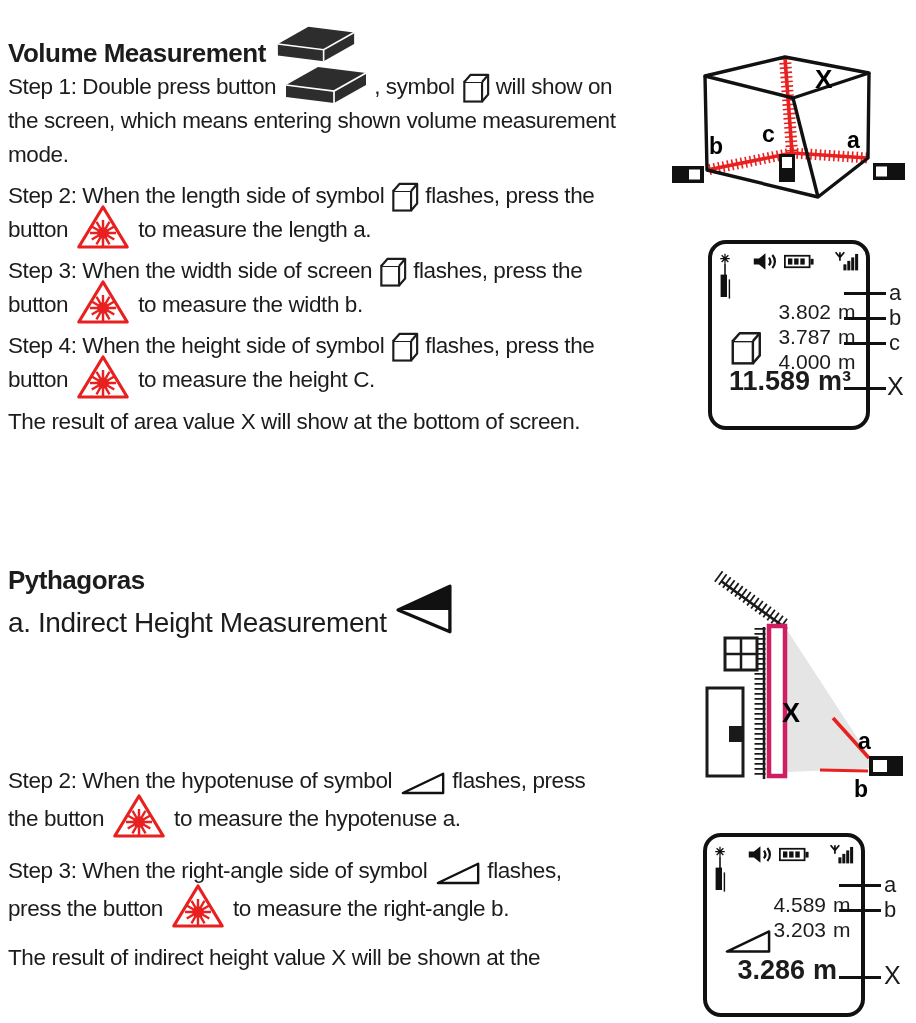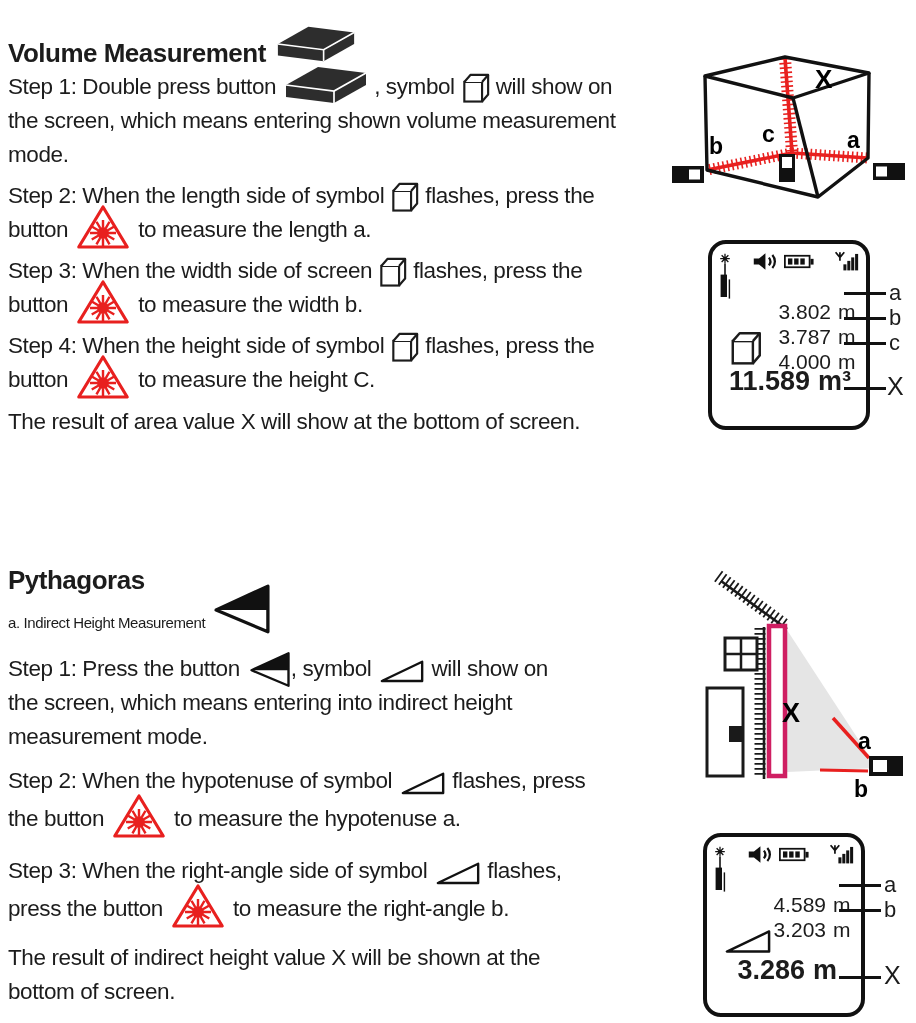--- a/index.html
+++ b/index.html
@@ -3,21 +3,21 @@
 <meta charset="utf-8">
 <style>
   html,body{margin:0;padding:0;background:#fff;}
   .page{position:relative;width:916px;height:1023px;background:#fff;overflow:hidden;
         font-family:"Liberation Sans",sans-serif;color:#1c1c1c;}
   
   .para{position:absolute;font-size:22.5px;line-height:34px;letter-spacing:-0.4px;white-space:nowrap;}
   .para.wide{line-height:38px;}
   .h1{position:absolute;font-weight:bold;font-size:26px;letter-spacing:-0.5px;line-height:30px;
       display:flex;align-items:flex-start;}
-  .h2{position:absolute;font-size:15px;letter-spacing:-0.4px;line-height:32px;display:flex;align-items:flex-start;justify-content:flex-end;}
+  .h2{position:absolute;font-size:28px;letter-spacing:-0.4px;line-height:32px;display:flex;align-items:flex-start;justify-content:flex-end;}
   
   .icn{display:inline-block;vertical-align:middle;}
   .icn-slab{width:84px;height:46px;margin:-12px 6px -6px 8px;}
   .icn-slab-h{width:80px;height:44px;margin:-16px 0 0 10px;}
   .icn-cube{width:28px;height:32px;margin:-6px 6px -6px 7px;}
   .icn-laser{width:54px;height:47px;margin:-14px 8px -4px 8px;}
   .icn-pyth{width:42px;height:37px;margin:-8px 0 -6px 9px;}
   .icn-pyth-h{width:58px;height:52px;margin:-24px 0 0 8px;}
   .icn-rtri{width:44px;height:25px;margin:-3px 7px -3px 9px;}
   
@@ -221,29 +221,20 @@
     <span>Pythagoras</span>
   </div>
 
   <div class="h2" style="left:8px;top:607px;">
     <span>a. Indirect Height Measurement</span>
     <svg class="icn icn-pyth-h">
         <use href="#sym-pyth"></use>
       </svg>
   </div>
 
-  <div class="para" style="left:8px;top:652px;">
-    <span>Step 1: Press the button</span><svg class="icn icn-pyth">
-        <use href="#sym-pyth"></use>
-      </svg><span>, symbol</span><svg class="icn icn-rtri">
-        <use href="#sym-rtri"></use>
-      </svg><span>will show on</span><br>
-    <span>the screen, which means entering into indirect height</span><br>
-    <span>measurement mode.</span>
-  </div>
 
   <div class="para wide" style="left:8px;top:762px;">
     <span>Step 2: When the hypotenuse of symbol</span><svg class="icn icn-rtri">
         <use href="#sym-rtri"></use>
       </svg><span>flashes, press</span><br>
     <span>the button</span><svg class="icn icn-laser">
         <use href="#sym-laser"></use>
       </svg><span>to measure the hypotenuse a.</span>
   </div>
 
@@ -251,21 +242,20 @@
     <span>Step 3: When the right-angle side of symbol</span><svg class="icn icn-rtri">
         <use href="#sym-rtri"></use>
       </svg><span>flashes,</span><br>
     <span>press the button</span><svg class="icn icn-laser">
         <use href="#sym-laser"></use>
       </svg><span>to measure the right-angle b.</span>
   </div>
 
   <div class="para" style="left:8px;top:941px;">
     <span>The result of indirect height value X will be shown at the</span><br>
-    <span>bottom of screen.</span>
   </div>
 
   <svg class="diagram" style="left:668px;top:570px;" width="248" height="240" viewBox="0 0 248 240">
     <polygon points="119,60 119,202 209,198" fill="#e5e5e5"></polygon>
 
     <path d="M50,6 L118,56" stroke="#1a1a1a" stroke-width="13" stroke-dasharray="1.8,3.2" fill="none"></path>
     <path d="M53,11 L119,59" stroke="#1a1a1a" stroke-width="2.6" fill="none"></path>
 
     <path d="M92,58 L92,208" stroke="#1a1a1a" stroke-width="11" stroke-dasharray="1.8,3.2" fill="none"></path>
     <path d="M96,57 L96,209" stroke="#1a1a1a" stroke-width="2.6" fill="none"></path>

